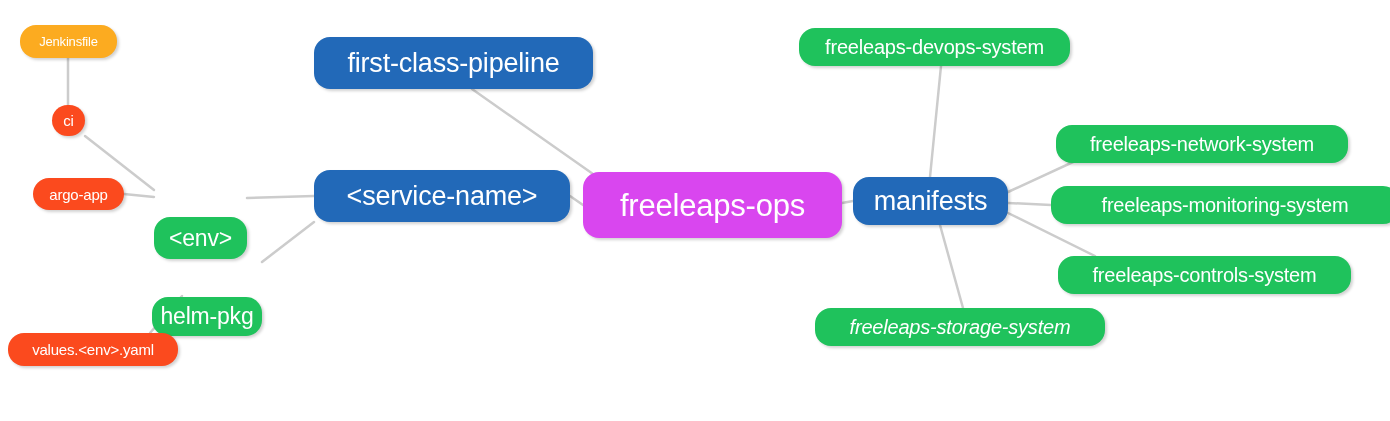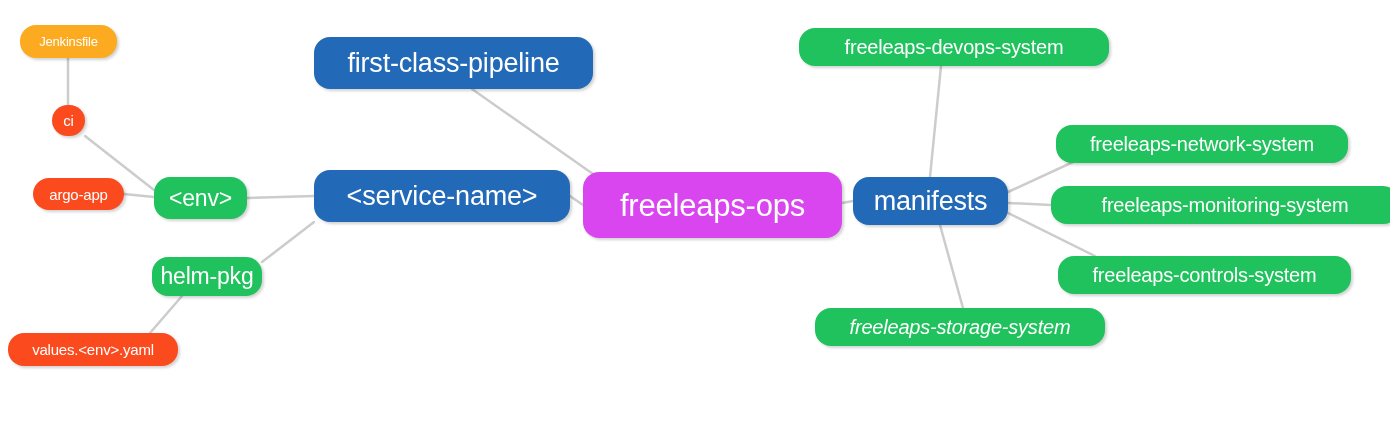--- a/index.html
+++ b/index.html
@@ -49,21 +49,21 @@
     background: #1fc25c;
   }
   .node.red {
     background: #fb4a1e;
   }
   .node.orange {
     background: #fcab20;
   }
   .sz-xl { font-size: 31px; }
   .sz-lg { font-size: 27px; }
-  .sz-md { font-size: 23px; }
+  .sz-md { font-size: 23px; margin-top: 40px; }
   .sz-sm { font-size: 20px; }
   .sz-xs { font-size: 15px; }
   .sz-xxs { font-size: 13px; }
 </style>
 </head>
 <body>
 
 <div id="mindmap">
 
   <svg id="edges" viewBox="0 0 1390 421" xmlns="http://www.w3.org/2000/svg">
@@ -107,21 +107,21 @@
       </div>
       <div class="node red sz-xs" style="left: 33px; top: 178px; width: 91px; height: 32px;">
         <span>argo-app</span>
       </div>
       <div class="node orange sz-xxs" style="left: 20px; top: 25px; width: 97px; height: 33px;">
         <span>Jenkinsfile</span>
       </div>
       <div class="node red sz-xs" style="left: 8px; top: 333px; width: 170px; height: 33px;">
         <span>values.&lt;env&gt;.yaml</span>
       </div>
-      <div class="node green sz-sm" style="left: 799px; top: 28px; width: 310px; height: 38px;">
+      <div class="node green sz-sm" style="left: 799px; top: 28px; width: 271px; height: 38px;">
         <span>freeleaps-devops-system</span>
       </div>
       <div class="node green sz-sm" style="left: 1056px; top: 112px; width: 292px; height: 38px; margin-top: 13px;">
         <span>freeleaps-network-system</span>
       </div>
       <div class="node green sz-sm" style="left: 1051px; top: 186px; width: 348px; height: 38px;">
         <span>freeleaps-monitoring-system</span>
       </div>
       <div class="node green sz-sm" style="left: 1058px; top: 256px; width: 293px; height: 38px;">
         <span>freeleaps-controls-system</span>

